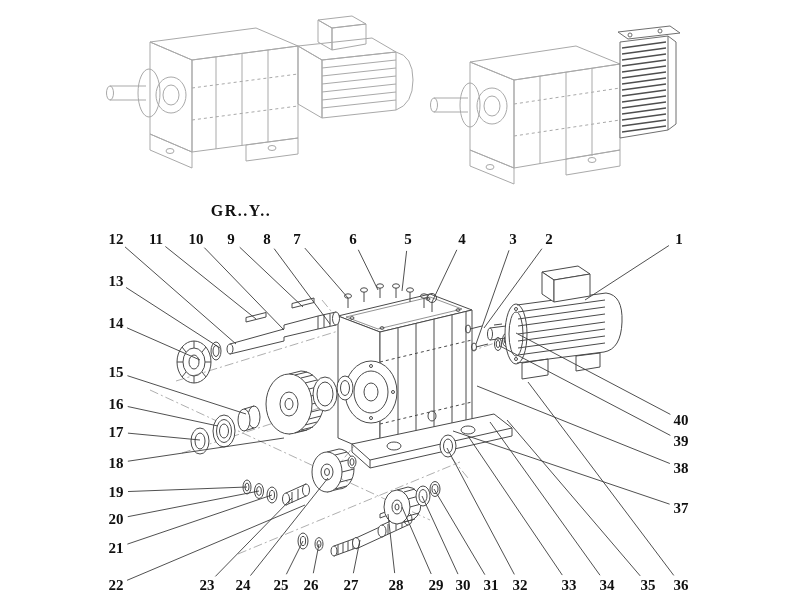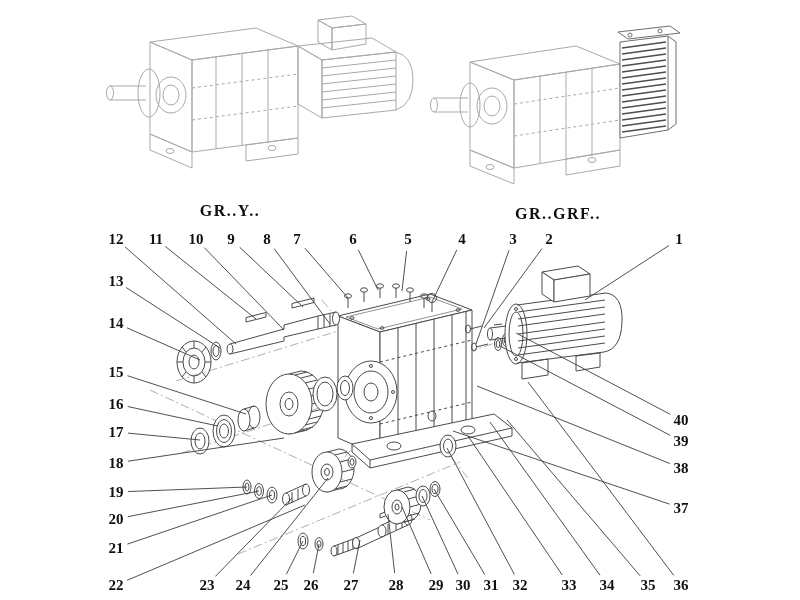--- a/index.html
+++ b/index.html
@@ -397,15 +397,14 @@
       <line x1="669.6308482922532" y1="504.1604180636118" x2="453" y2="431"></line>
       <text x="681" y="508">37</text>
       <line x1="669.8658237836582" y1="463.52449779539205" x2="477" y2="386"></line>
       <text x="681" y="468">38</text>
       <line x1="670.3746212210058" y1="435.42314373478206" x2="500" y2="346"></line>
       <text x="681" y="441">39</text>
       <line x1="670.3851707941765" y1="414.4030900551112" x2="516" y2="333"></line>
       <text x="681" y="420">40</text>
     </svg>
 
-  <div class="variant-label" style="left:178px;top:202px;width:104px;">GR..Y..</div>
-  <div class="variant-label" style="left:504px;top:205px;width:108px;">GR..GRF..</div>
+  <div class="variant-label" style="left:189px;top:202px;width:104px;">GR..Y..</div>
 </div>
 
 </body></html>

